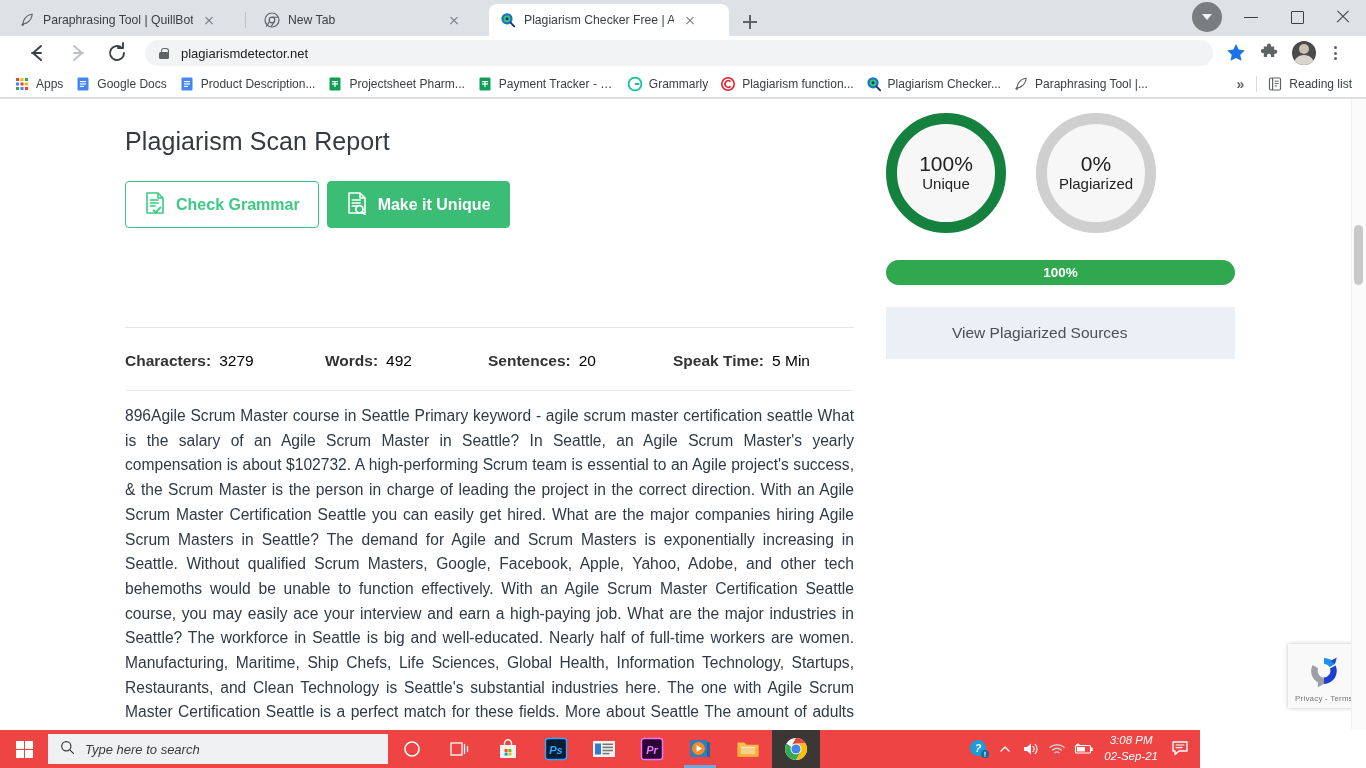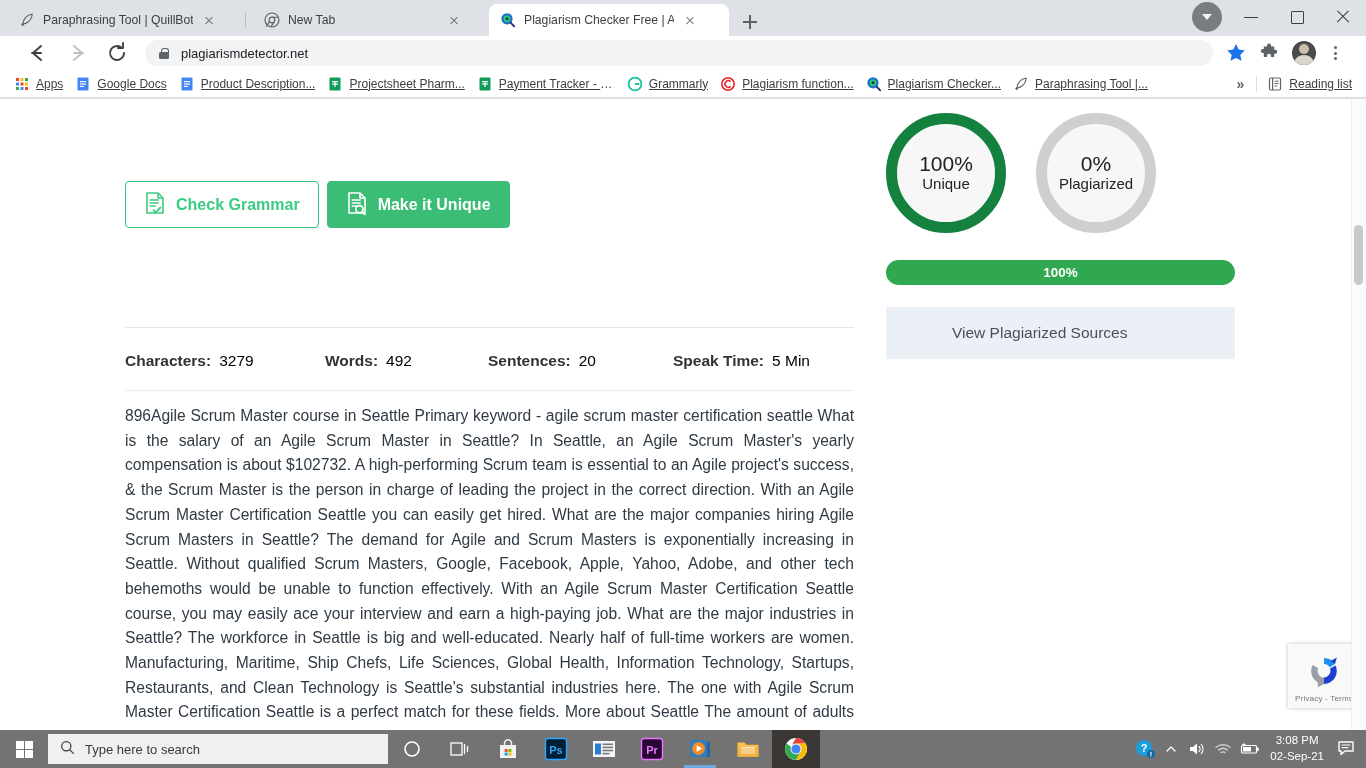--- a/index.html
+++ b/index.html
@@ -80,21 +80,21 @@
   .avatar-img::after { content:""; position:absolute; left:1px; top:14px; width:22px; height:14px;
       border-radius:11px 11px 0 0; background:#d9d4cc; }
   .kebab { width: 28px; height: 28px; position: relative; flex:0 0 28px; }
   .kebab span { position: absolute; left: 13px; width: 3px; height: 3px; border-radius: 50%; background: #5f6368; }
 
   
   .bookmarks { height: 28px; background: #ffffff; display: flex; align-items: center;
       padding: 0 8px; font-size: 12px; color: #3c4043; border-bottom: 1px solid #dadce0; }
   .bm { display: flex; align-items: center; gap: 6px; padding: 3px 6px; border-radius: 4px;
       white-space: nowrap; max-width: 150px; overflow: hidden; }
-  .bm-label { overflow: hidden; text-overflow: ellipsis; white-space: nowrap; font-size: 12px; text-decoration: underline; }
+  .bm-label { overflow: hidden; text-overflow: ellipsis; white-space: nowrap; font-size: 12px; }
   .bm-ico { width: 16px; height: 16px; flex: 0 0 16px; position: relative; }
   .bm-right { margin-left: auto; display: flex; align-items: center; gap: 4px; }
   .chev2 { font-size: 14px; color: #5f6368; padding: 0 8px; font-weight: bold; }
   .vsep { width: 1px; height: 16px; background: #dadce0; }
 
   
   .page { position: absolute; top: 99px; left: 0; width: 1366px; height: 631px;
       background: #ffffff; overflow: hidden; }
 
   .report-title { position: absolute; left: 125px; top: 28px; font-size: 25px;
@@ -146,22 +146,22 @@
       flex-direction: column; align-items: center; justify-content: flex-end; padding-bottom: 5px; }
   .recaptcha .rc-label { font-size: 8px; color: #777; letter-spacing: .2px; }
 
   
   .scrollbar { position: absolute; right: 0; top: 0; width: 15px; height: 631px; background: #fbfbfb;
       border-left: 1px solid #f0f0f0; }
   .scrollthumb { position: absolute; right: 3px; top: 126px; width: 9px; height: 60px;
       background: #c9c9c9; border-radius: 5px; }
 
   
-  #taskbar { position: absolute; left: 0; top: 730px; width: 1366px; height: 38px; background: #737373;
-      display: flex; align-items: center; }
+  #taskbar { position: absolute; left: 0; top: 730px; width: 1200px; height: 38px; background: #ef4444;
+      display: flex; align-items: center; font-style: italic; }
   .start { width: 48px; height: 38px; display: flex; align-items: center; justify-content: center; }
   .winlogo { width: 17px; height: 17px; display: grid; grid-template-columns: 8px 8px;
       grid-template-rows: 8px 8px; gap: 1.4px; }
   .winlogo i { background: #ffffff; display: block; }
   .searchbox { width: 340px; height: 30px; background: #eff0f1; display: flex; align-items: center;
       gap: 10px; padding: 0 12px; font-size: 13px; color: #3a3a3a; }
   .tb-app { width: 48px; height: 38px; display: flex; align-items: center; justify-content: center;
       position: relative; }
   .tb-app.active { background: #3b3734; }
   .tray { margin-left: auto; display: flex; align-items: center; gap: 0; padding-right: 4px;
@@ -388,20 +388,21 @@
               <path d="M7.6 5.2h4M7.6 7.6h4M7.6 10h2.6" stroke="#5f6368" stroke-width="1"></path>
             </svg>
         </span>
         <span class="bm-label">Reading list</span>
       </div>
     </div>
   </div>
 
   <div class="page">
 
+    <div class="report-title">Plagiarism Scan Report</div>
 
     <div class="btn-row">
       <div class="btn btn-outline">
         <span>
           <svg width="22" height="24" viewBox="0 0 22 24">
             <path d="M3 2h11l5 5v15H3z" fill="none" stroke="#3ccb82" stroke-width="1.6" stroke-linejoin="round"></path>
             <path d="M14 2v5h5" fill="none" stroke="#3ccb82" stroke-width="1.6" stroke-linejoin="round"></path>
             <path d="M6.2 9h8M6.2 12h8M6.2 15h5" stroke="#3ccb82" stroke-width="1.5" stroke-linecap="round"></path>
             <path d="M9.5 19.2l2.2 2.4 4.8-5.2" fill="none" stroke="#3ccb82" stroke-width="1.9" stroke-linecap="round" stroke-linejoin="round"></path>
           </svg>

